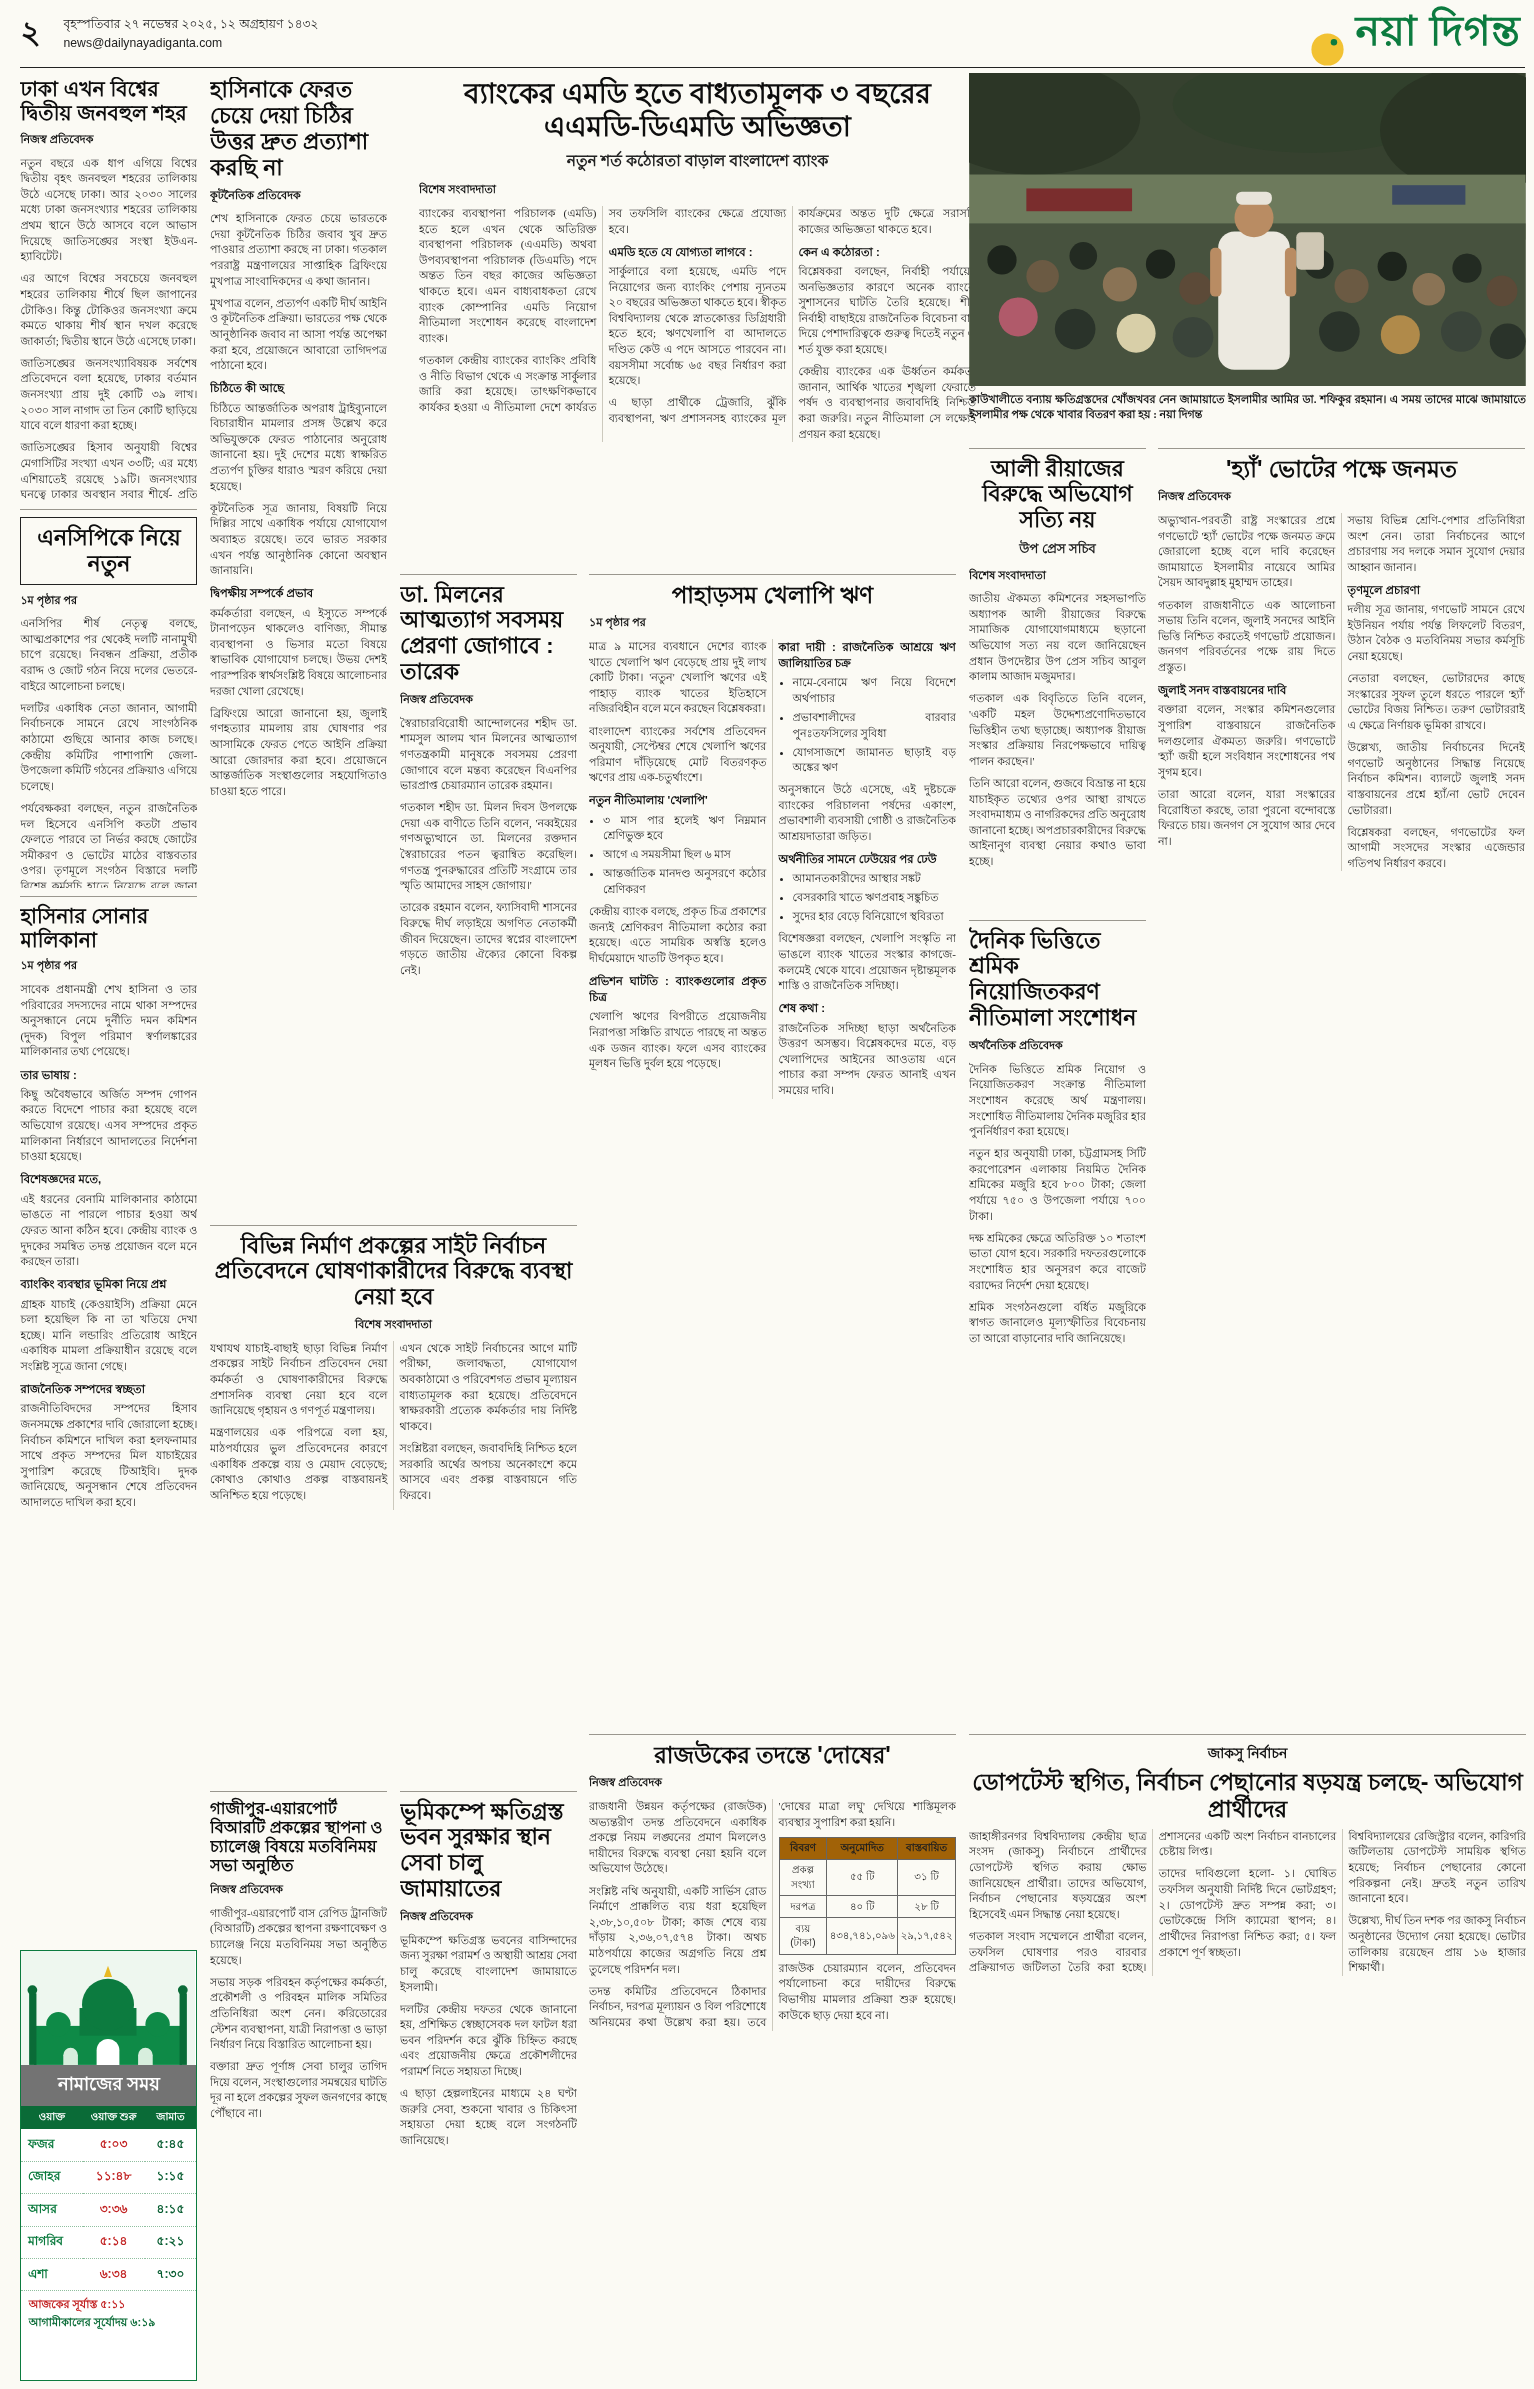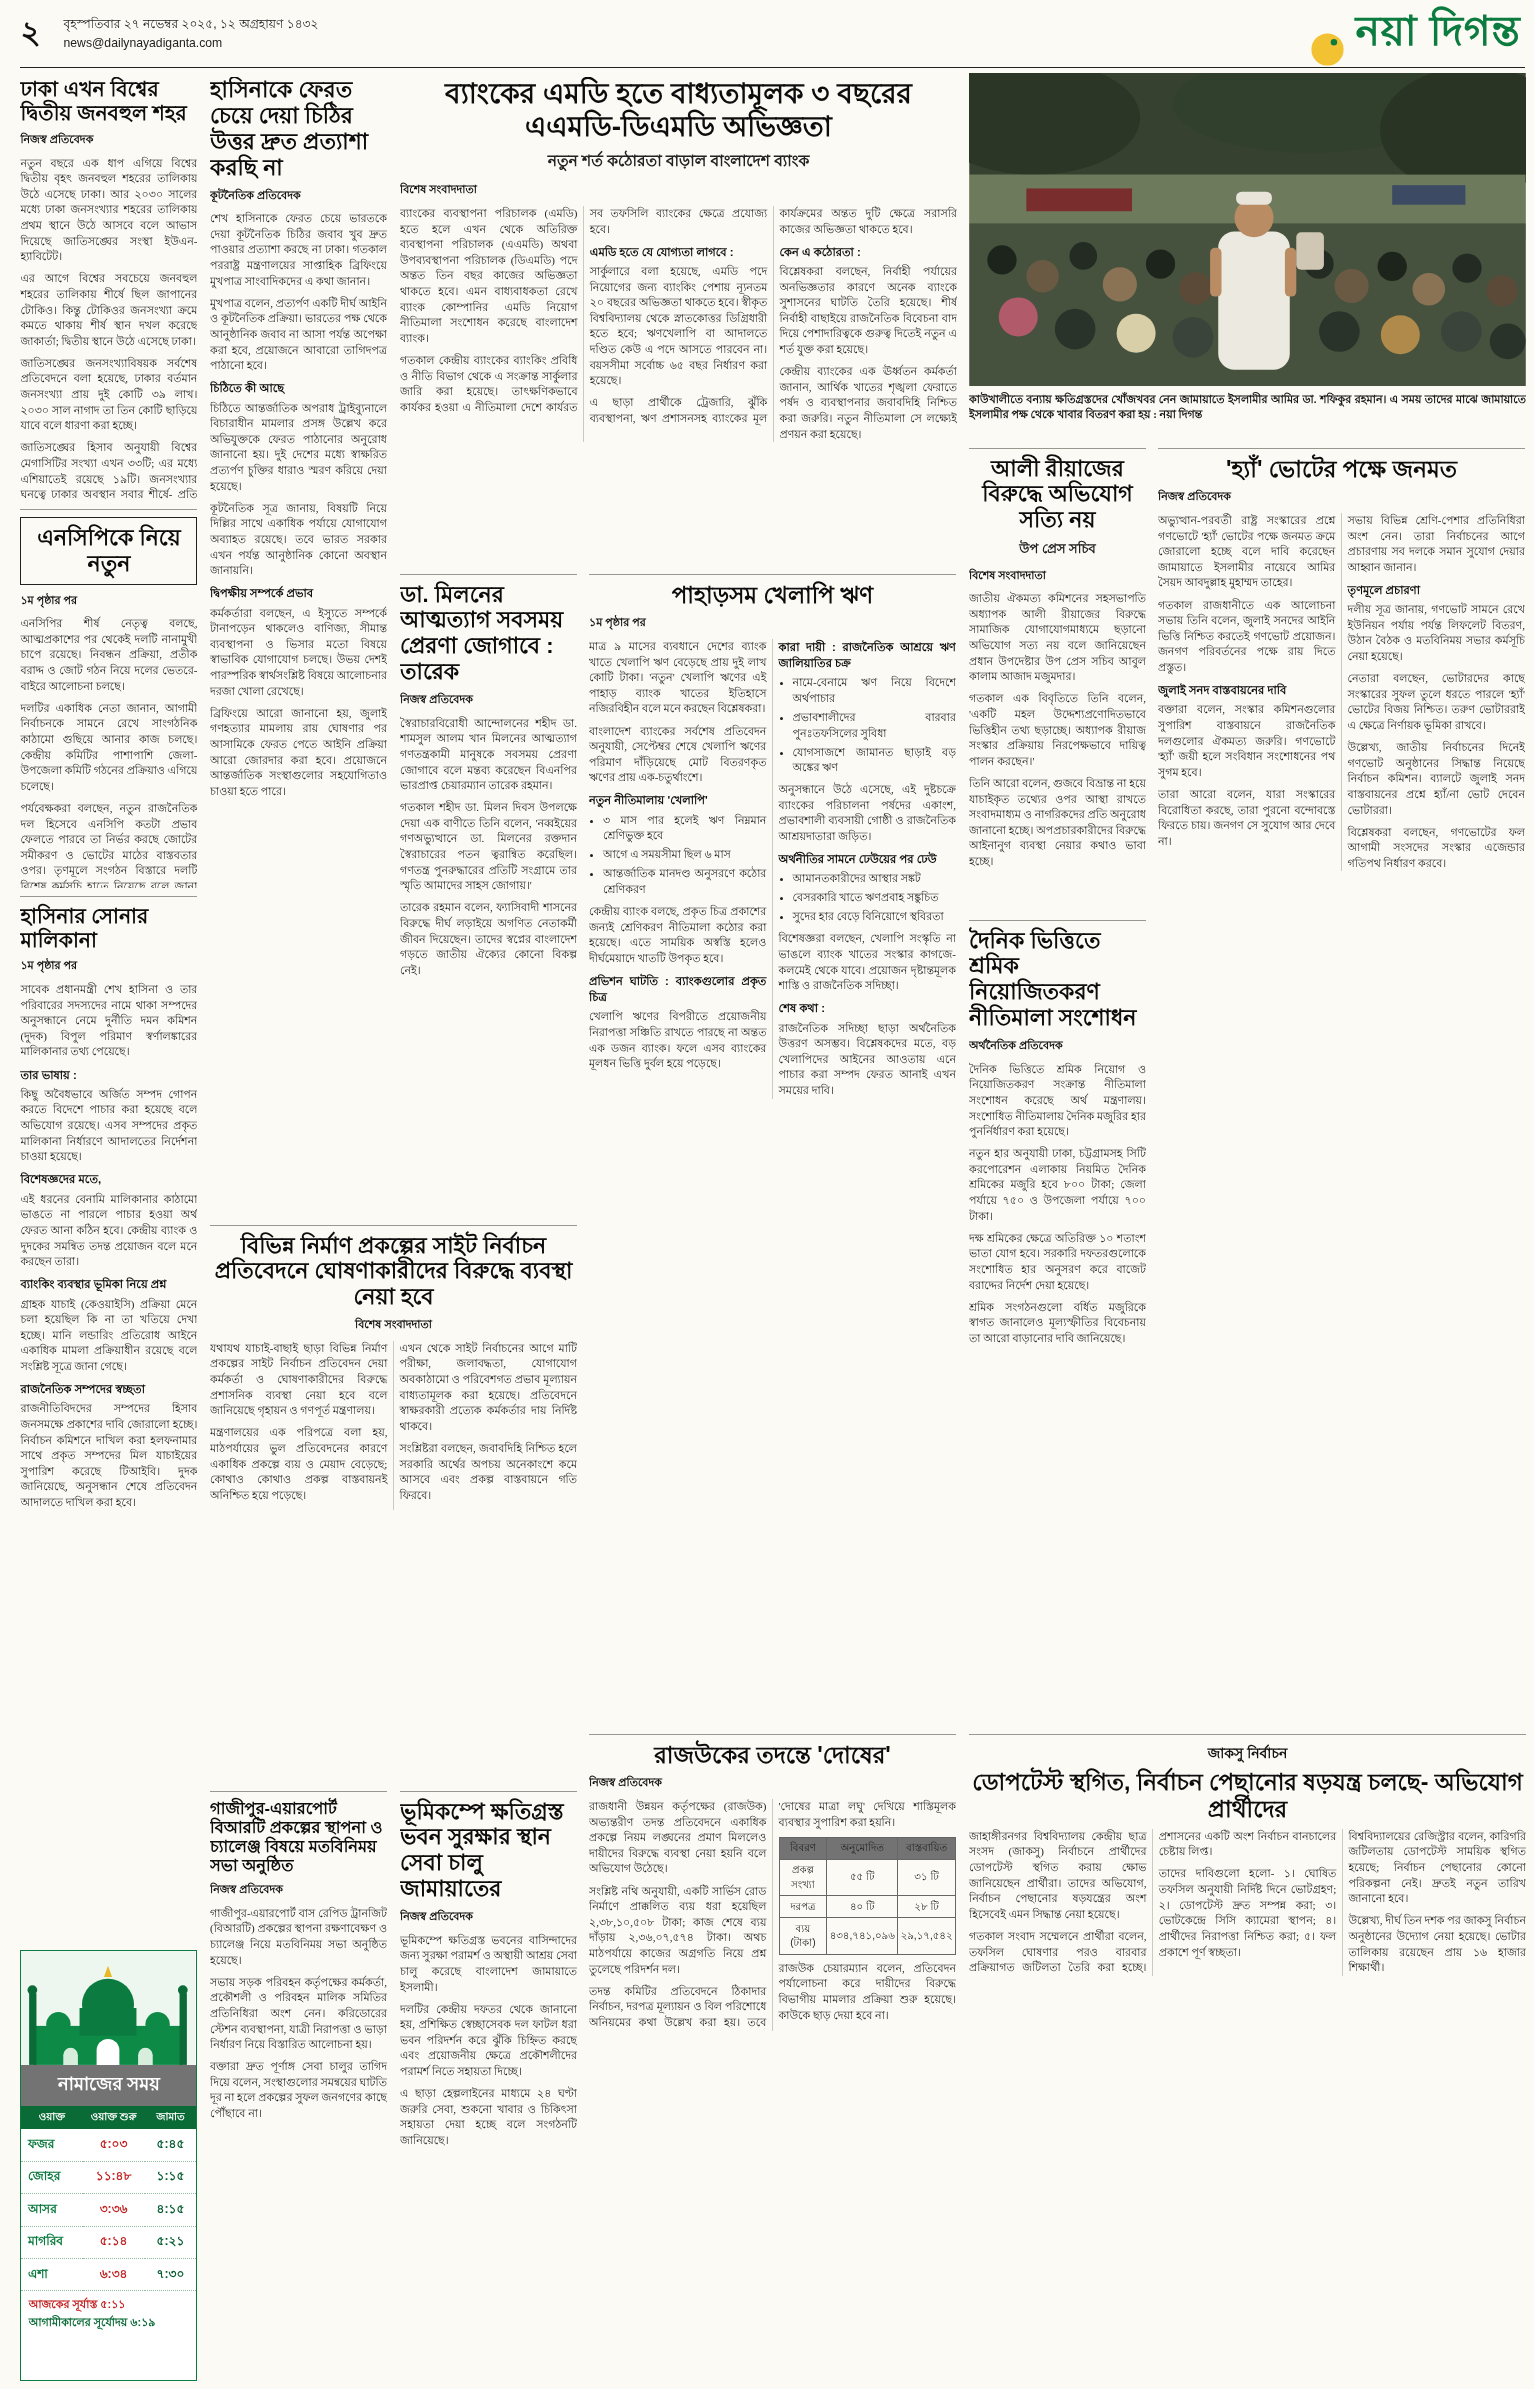--- a/index.html
+++ b/index.html
@@ -34,21 +34,21 @@
   .p-title{background:#737373;color:#fff;text-align:center;font-family:"Liberation Sans",sans-serif;font-weight:bold;font-size:18px;padding:4.9px 0}
   .p-table{width:100%;border-collapse:collapse;font-family:"Liberation Sans",sans-serif}
   .p-table th{background:#0a6b37;color:#fff;font-size:10.2px;padding:3.3px 1.6px;font-weight:bold}
   .p-table td{border-bottom:0.8px dotted #8fbf9f;padding:5.7px 6.5px;font-size:12.2px;font-weight:bold}
   .p-name{color:#0c7b3f}.p-time{color:#c22222;text-align:center}.p-j{color:#065c30;text-align:center}
   .p-foot{font-family:"Liberation Sans",sans-serif;font-weight:bold;font-size:11px;padding:4.9px 7.3px;line-height:1.6}
   .p-sunset{color:#c22222}.p-sunrise{color:#0a6b37}
   
   .d-table{width:100%;border-collapse:collapse;margin:5.7px 0;font-family:"Liberation Sans",sans-serif;break-inside:avoid}
   .d-table th,.d-table td{border:0.8px solid #666;font-size:10.2px;padding:3.3px 2.4px;text-align:center}
-  .d-table th{background:#737373;font-weight:normal}
+  .d-table th{background:#a16207;font-weight:bold}
   .photo-fig{margin:0;display:block}
 </style>
 </head>
 <body>
 
 <div class="page">
 
   <header class="masthead">
     <div class="pagenum">২</div>
     <div class="dateline">
@@ -193,21 +193,21 @@
     <article class="block rt" style="left:210px;top:1791px;width:177px;height:590px">
       <h2 class="hl h20">গাজীপুর-এয়ারপোর্ট বিআরটি প্রকল্পের স্থাপনা ও চ্যালেঞ্জ বিষয়ে মতবিনিময় সভা অনুষ্ঠিত</h2>
       <div class="byline">নিজস্ব প্রতিবেদক</div>
       <div class="bt">
         <p>গাজীপুর-এয়ারপোর্ট বাস রেপিড ট্রানজিট (বিআরটি) প্রকল্পের স্থাপনা রক্ষণাবেক্ষণ ও চ্যালেঞ্জ নিয়ে মতবিনিময় সভা অনুষ্ঠিত হয়েছে।</p>
         <p>সভায় সড়ক পরিবহন কর্তৃপক্ষের কর্মকর্তা, প্রকৌশলী ও পরিবহন মালিক সমিতির প্রতিনিধিরা অংশ নেন। করিডোরের স্টেশন ব্যবস্থাপনা, যাত্রী নিরাপত্তা ও ভাড়া নির্ধারণ নিয়ে বিস্তারিত আলোচনা হয়।</p>
         <p>বক্তারা দ্রুত পূর্ণাঙ্গ সেবা চালুর তাগিদ দিয়ে বলেন, সংস্থাগুলোর সমন্বয়ের ঘাটতি দূর না হলে প্রকল্পের সুফল জনগণের কাছে পৌঁছাবে না।</p>
       </div>
     </article>
 
-    <article class="block" style="left:400px;top:77px;width:557px;height:488px">
+    <article class="block" style="left:419px;top:77px;width:557px;height:488px">
       <h1 class="hl h34 center">ব্যাংকের এমডি হতে বাধ্যতামূলক ৩ বছরের এএমডি-ডিএমডি অভিজ্ঞতা</h1>
       <div class="deck">নতুন শর্ত কঠোরতা বাড়াল বাংলাদেশ ব্যাংক</div>
       <div class="byline">বিশেষ সংবাদদাতা</div>
       <div class="bt cols3">
         <p>ব্যাংকের ব্যবস্থাপনা পরিচালক (এমডি) হতে হলে এখন থেকে অতিরিক্ত ব্যবস্থাপনা পরিচালক (এএমডি) অথবা উপব্যবস্থাপনা পরিচালক (ডিএমডি) পদে অন্তত তিন বছর কাজের অভিজ্ঞতা থাকতে হবে। এমন বাধ্যবাধকতা রেখে ব্যাংক কোম্পানির এমডি নিয়োগ নীতিমালা সংশোধন করেছে বাংলাদেশ ব্যাংক।</p>
         <p>গতকাল কেন্দ্রীয় ব্যাংকের ব্যাংকিং প্রবিধি ও নীতি বিভাগ থেকে এ সংক্রান্ত সার্কুলার জারি করা হয়েছে। তাৎক্ষণিকভাবে কার্যকর হওয়া এ নীতিমালা দেশে কার্যরত সব তফসিলি ব্যাংকের ক্ষেত্রে প্রযোজ্য হবে।</p>
         <div class="sub">এমডি হতে যে যোগ্যতা লাগবে :</div>
         <p>সার্কুলারে বলা হয়েছে, এমডি পদে নিয়োগের জন্য ব্যাংকিং পেশায় ন্যূনতম ২০ বছরের অভিজ্ঞতা থাকতে হবে। স্বীকৃত বিশ্ববিদ্যালয় থেকে স্নাতকোত্তর ডিগ্রিধারী হতে হবে; ঋণখেলাপি বা আদালতে দণ্ডিত কেউ এ পদে আসতে পারবেন না। বয়সসীমা সর্বোচ্চ ৬৫ বছর নির্ধারণ করা হয়েছে।</p>
         <p>এ ছাড়া প্রার্থীকে ট্রেজারি, ঝুঁকি ব্যবস্থাপনা, ঋণ প্রশাসনসহ ব্যাংকের মূল কার্যক্রমের অন্তত দুটি ক্ষেত্রে সরাসরি কাজের অভিজ্ঞতা থাকতে হবে।</p>
         <div class="sub">কেন এ কঠোরতা :</div>

